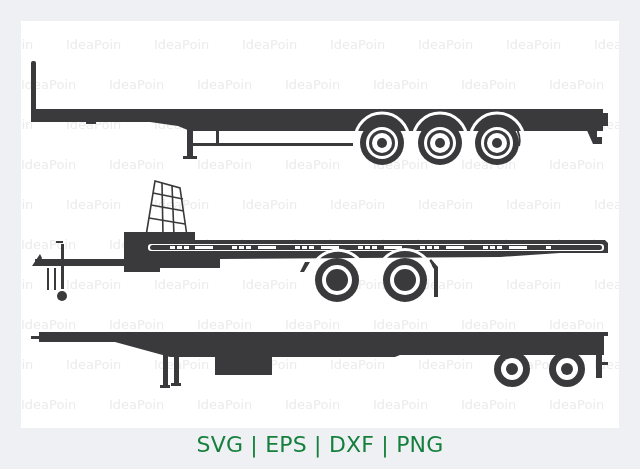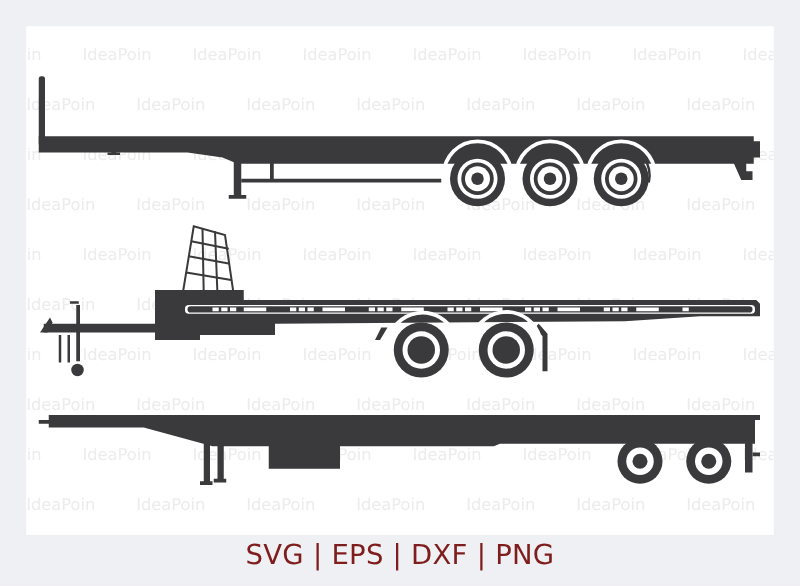--- a/index.html
+++ b/index.html
@@ -12,21 +12,21 @@
     background: #ffffff; overflow: hidden;
   }
   .wm-layer { position: absolute; inset: 0; pointer-events: none; }
   .wm {
     position: absolute; font-size: 13px; color: #ececec; font-family: "DejaVu Sans", sans-serif;
     white-space: nowrap;
   }
   svg.art { position: absolute; left: 0; top: 0; }
   .formats {
     position: absolute; left: 0; top: 432px; width: 640px; text-align: center;
-    font-size: 22px; color: #7f1d1d; font-family: "DejaVu Sans", sans-serif; letter-spacing: 0.2px;
+    font-size: 22px; color: #15803d; font-family: "DejaVu Sans", sans-serif; letter-spacing: 0.2px;
   }
 </style>
 </head>
 <body>
 
 <div class="card">
   <div class="wm-layer" id="wm">
       <span class="wm" style="left: -43px; top: 16px; color: rgb(236, 236, 236);">IdeaPoin</span>
       <span class="wm" style="left: 45px; top: 16px; color: rgb(236, 236, 236);">IdeaPoin</span>
       <span class="wm" style="left: 133px; top: 16px; color: rgb(236, 236, 236);">IdeaPoin</span>

